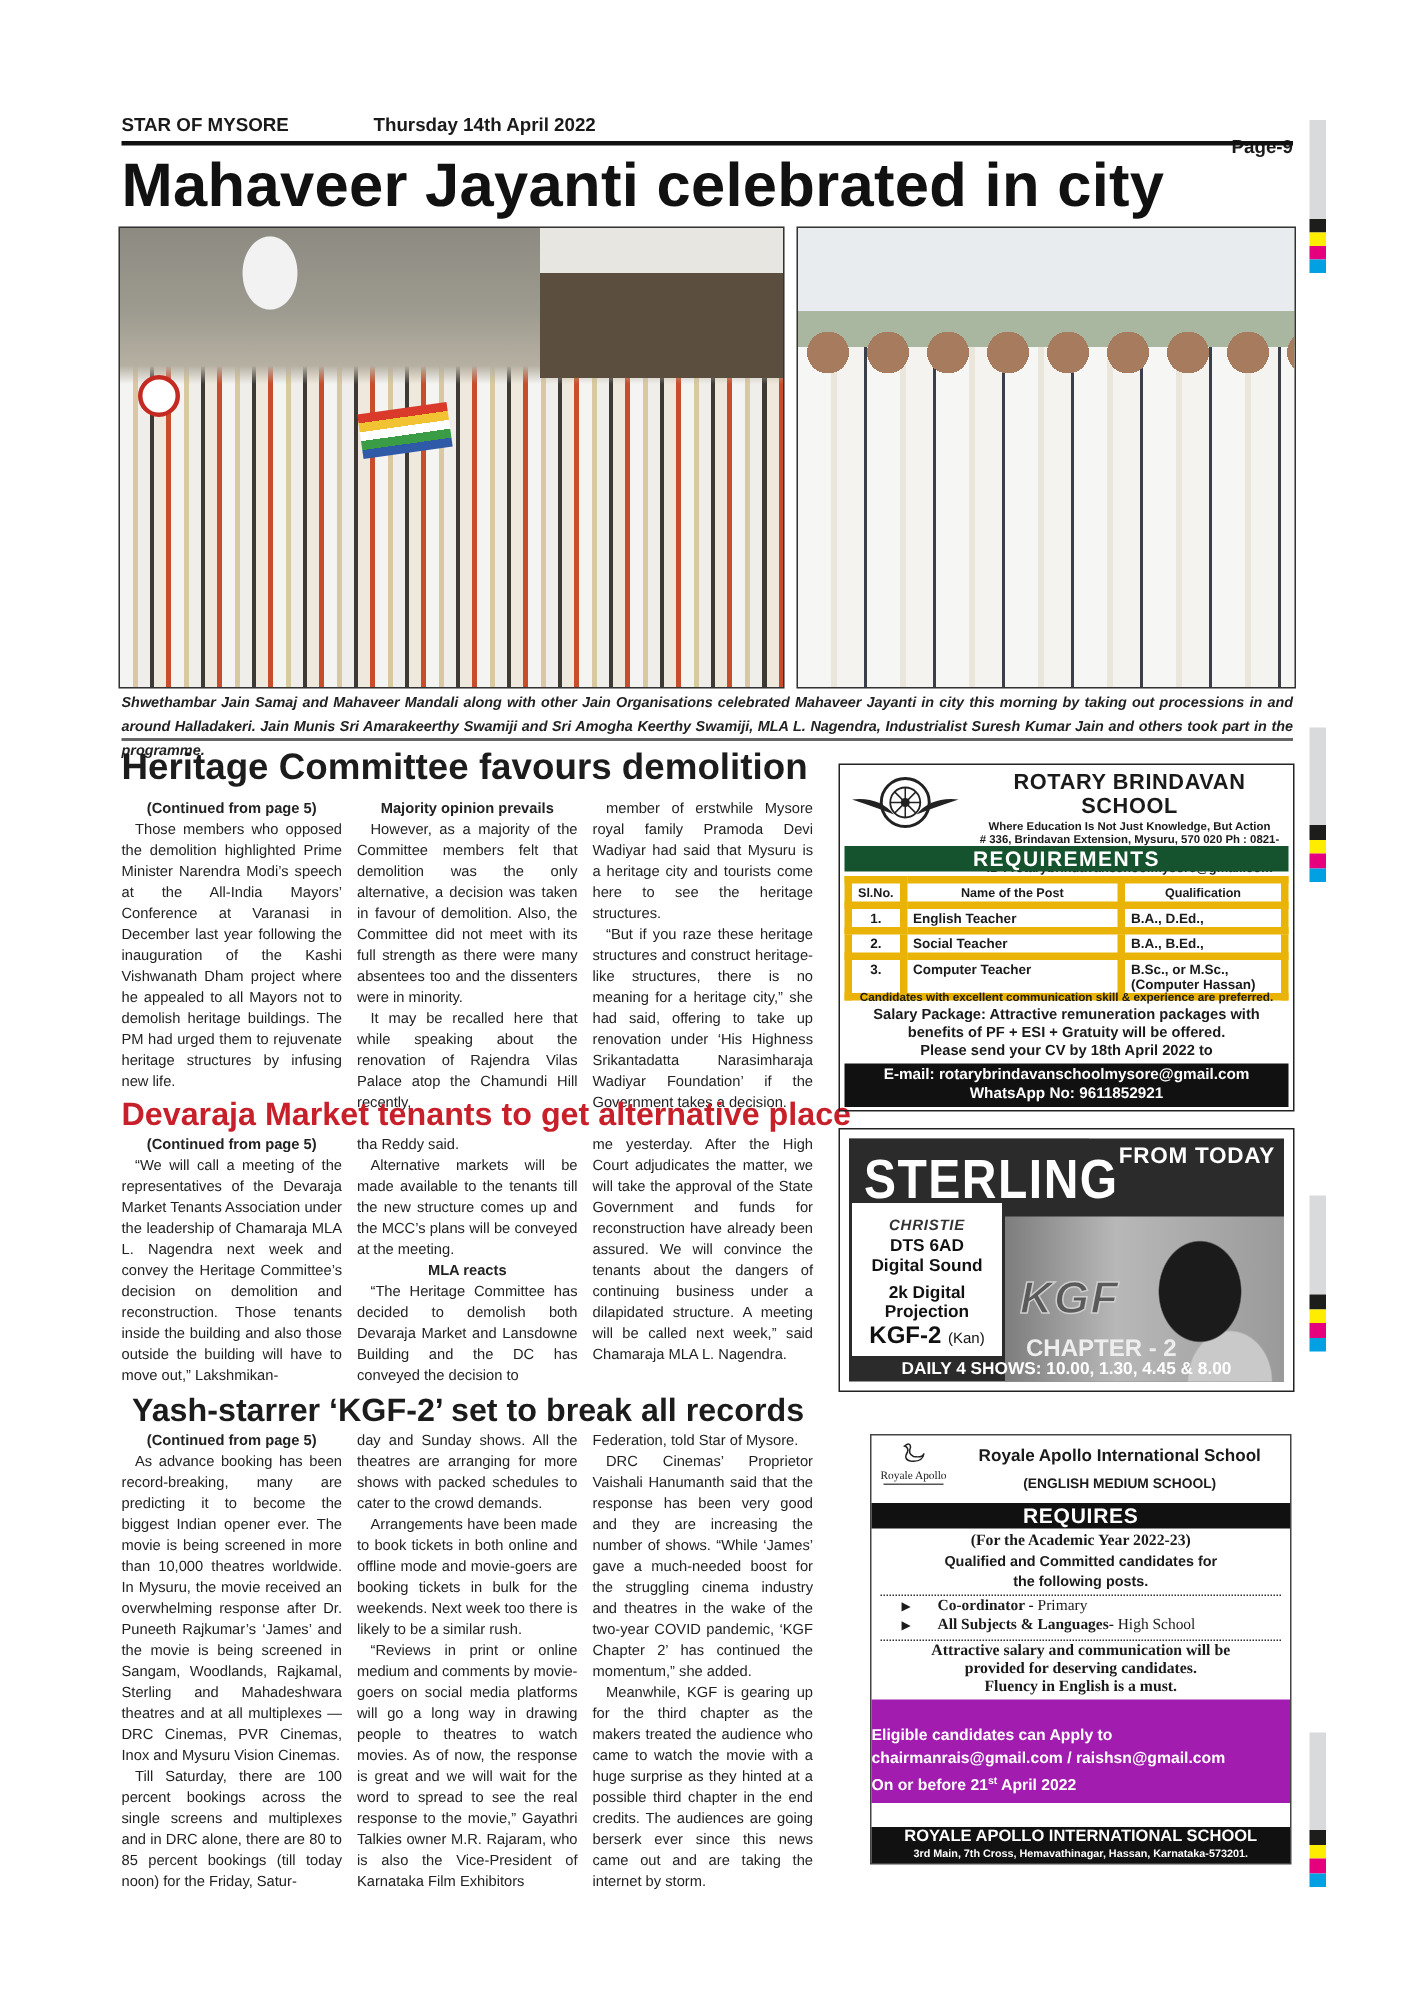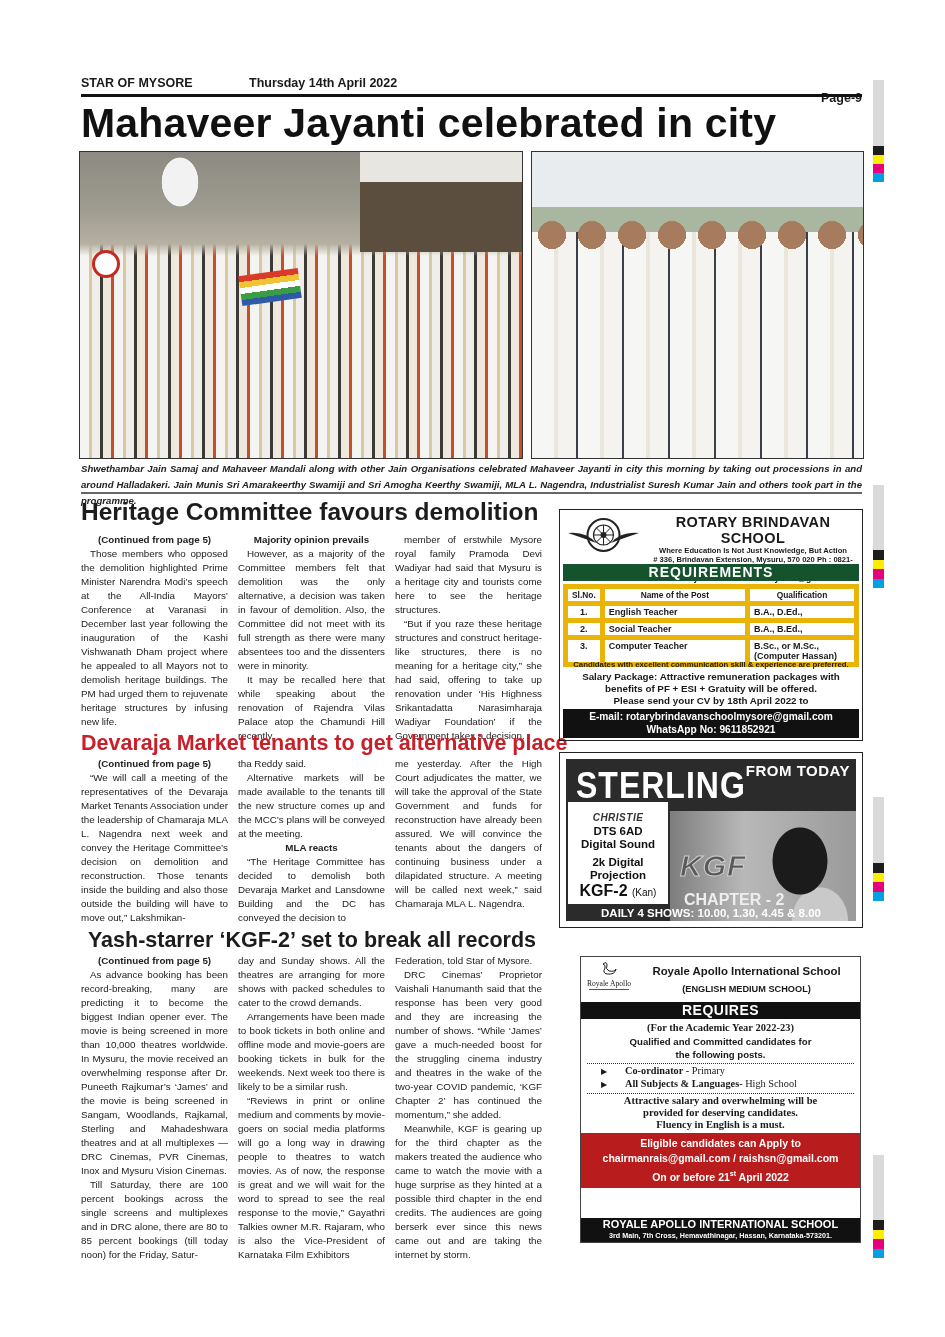--- a/index.html
+++ b/index.html
@@ -86,21 +86,21 @@
   .ap-logo { position:absolute; left:4px; top:4px; width:48px; height:40px; text-align:center; font-family:"Liberation Serif", serif; font-size:7.6px; color:#222; }
   .ap-title { position:absolute; left:52px; top:8px; width:227px; text-align:center; font-size:11.4px; font-weight:bold; }
   .ap-sub { position:absolute; left:52px; top:27px; width:227px; text-align:center; font-size:9.2px; font-weight:bold; }
   .ap-req { position:absolute; left:0; top:45px; width:279px; height:17px; background:#111; color:#fff; font-size:14px; font-weight:bold; text-align:center; line-height:17px; letter-spacing:0.5px; }
   .ap-serif { font-family:"Liberation Serif", serif; }
   .ap-line { position:absolute; left:0; width:279px; text-align:center; font-weight:bold; }
   .ap-dots { position:absolute; left:6px; width:267px; border-top:1px dotted #333; }
   .ap-item { position:absolute; left:20px; font-family:"Liberation Serif", serif; font-size:10.3px; }
   .ap-item .b { font-weight:bold; }
   .ap-item .bul { display:inline-block; width:24px; font-size:8px; }
-  .ap-dark { position:absolute; left:0; top:176px; width:279px; height:52px; background:#b91c1c; color:#fff; text-align:center; font-weight:bold; font-size:10.5px; line-height:15px; padding-top:3px; }
+  .ap-dark { position:absolute; left:0; top:176px; width:279px; height:52px; background:#a21caf; color:#fff; font-weight:bold; font-size:10.5px; line-height:15px; padding-top:17px; }
   .ap-dark sup { font-size:7px; }
   .ap-more { position:absolute; left:0; top:231px; width:279px; text-align:center; font-size:9.6px; line-height:14px; }
   .ap-more u { font-weight:bold; }
   .ap-foot { position:absolute; left:0; top:261px; width:279px; height:24px; background:#111; color:#fff; text-align:center; }
   .ap-foot .t { font-size:11px; font-weight:bold; line-height:13px; }
   .ap-foot .a { font-size:7.2px; font-weight:bold; line-height:10px; }
 
   
   .strip { left:873px; width:11px; }
   .s-gray { background:#d9dadc; }
@@ -281,21 +281,21 @@
   <div class="ap-line" style="top:79px;font-size:9.6px;">Qualified and Committed candidates for</div>
   <div class="ap-line" style="top:92px;font-size:9.6px;">the following posts.</div>
   <div class="ap-dots" style="top:106px;"></div>
   <div class="ap-item" style="top:108px;">
     <span class="bul">▶</span><span class="b">Co-ordinator - </span><span>Primary</span>
   </div>
   <div class="ap-item" style="top:121px;">
     <span class="bul">▶</span><span class="b">All Subjects &amp; Languages- </span><span>High School</span>
   </div>
   <div class="ap-dots" style="top:136px;"></div>
-  <div class="ap-line ap-serif" style="top:138px;font-size:10.5px;">Attractive salary  and overwhelming will be</div>
+  <div class="ap-line ap-serif" style="top:138px;font-size:10.5px;">Attractive salary  and communication will be</div>
   <div class="ap-line ap-serif" style="top:150px;font-size:10.5px;">provided for deserving candidates.</div>
   <div class="ap-line ap-serif" style="top:162px;font-size:10.5px;">Fluency in English is a must.</div>
   <div class="ap-dark">
     <div>Eligible candidates can Apply to</div>
     <div>chairmanrais@gmail.com / raishsn@gmail.com</div>
     <div><span>On or before 21</span><sup>st</sup><span> April 2022</span></div>
   </div>
   <div class="ap-foot">
     <div class="t">ROYALE APOLLO INTERNATIONAL SCHOOL</div>
     <div class="a">3rd Main, 7th Cross, Hemavathinagar, Hassan, Karnataka-573201.</div>

